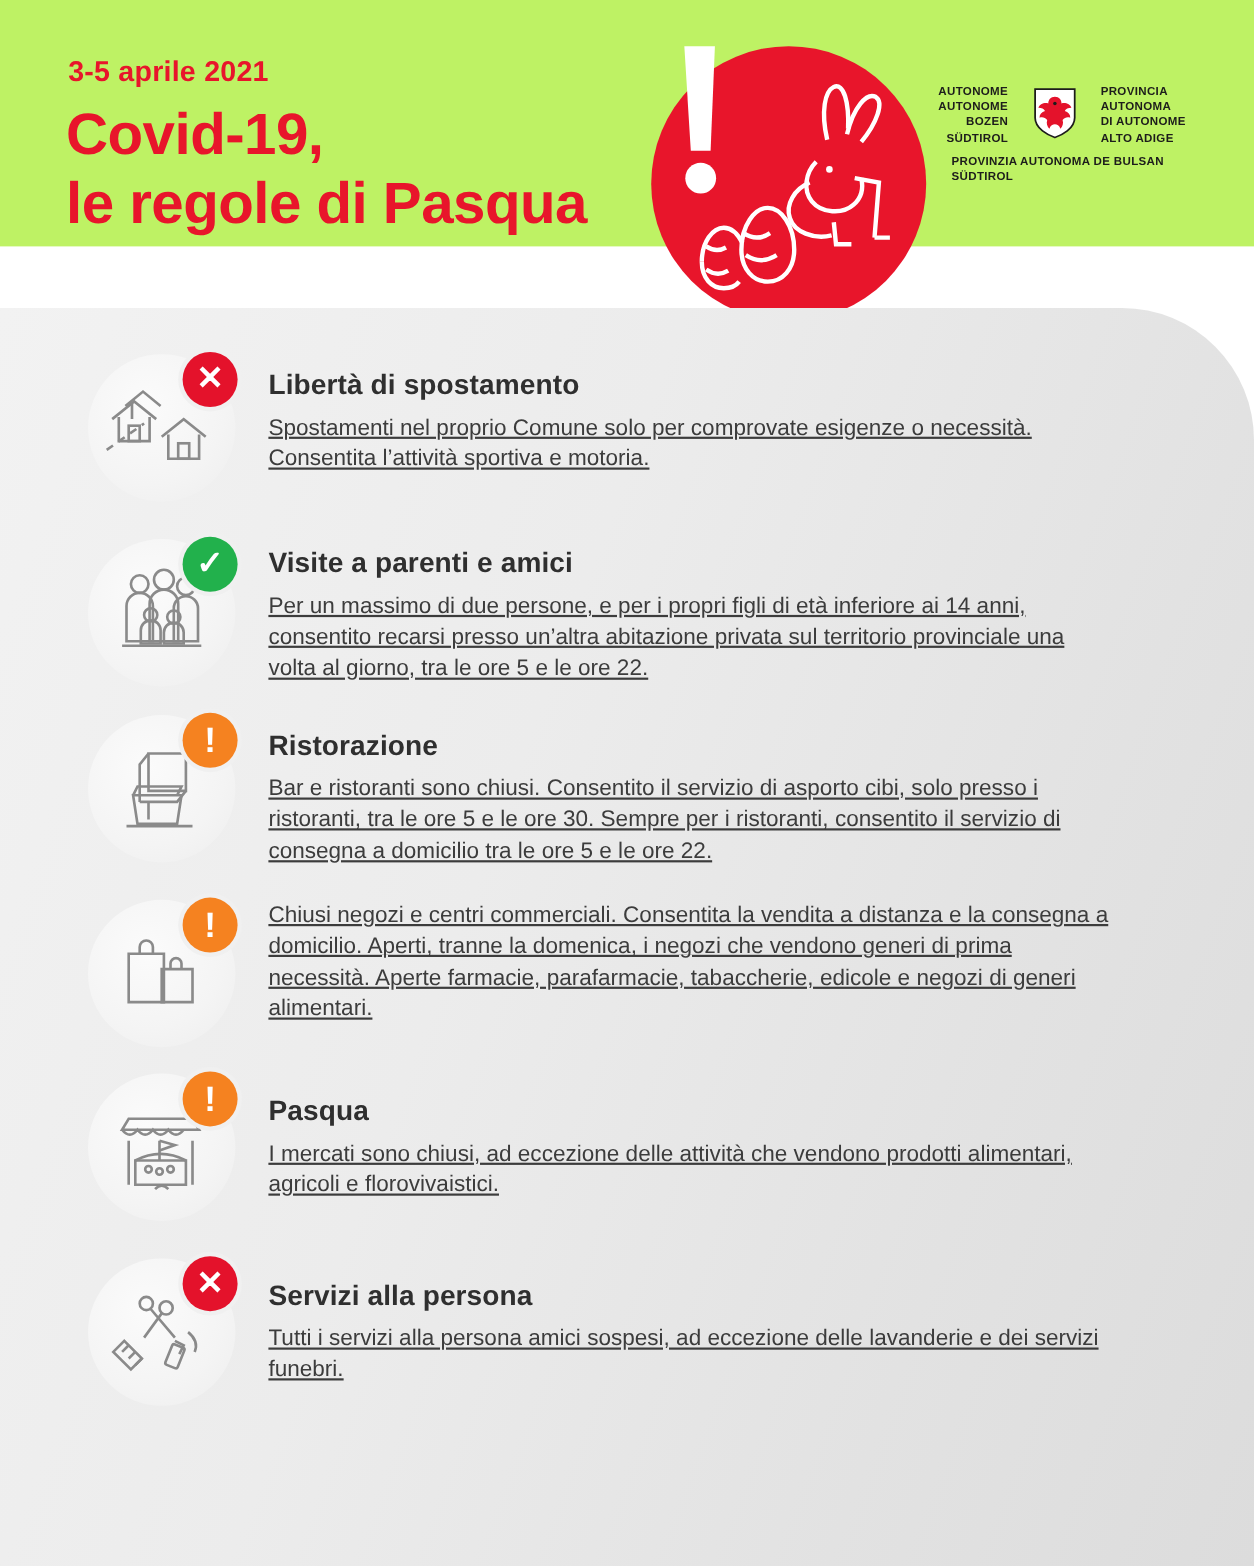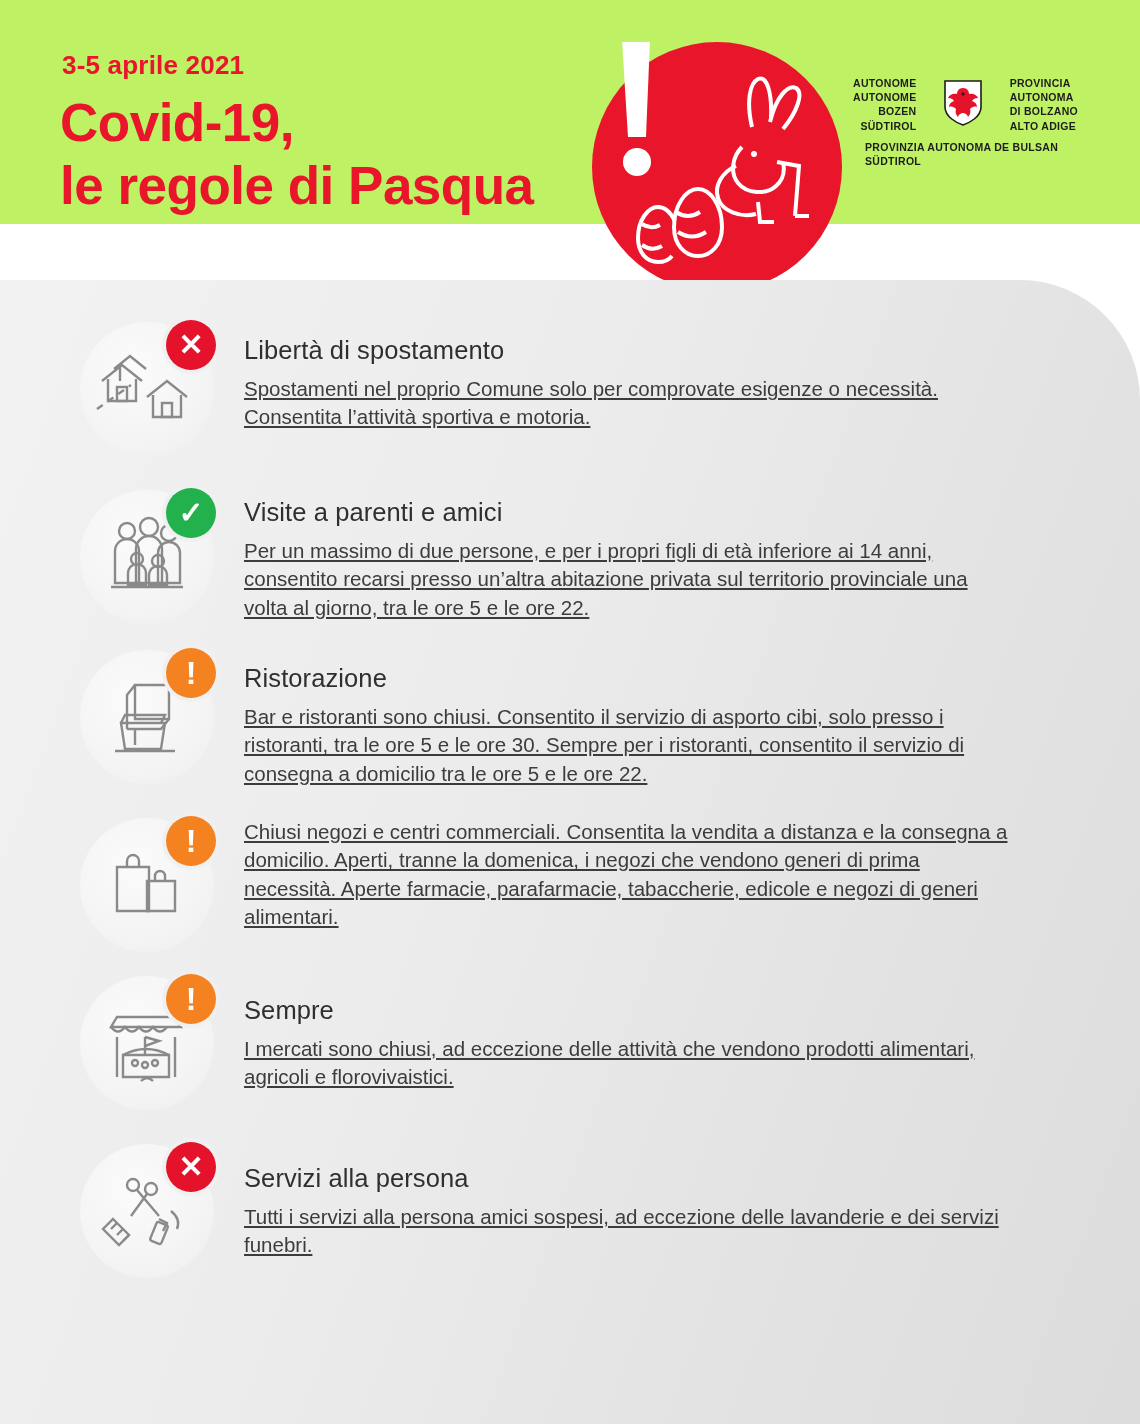--- a/index.html
+++ b/index.html
@@ -153,21 +153,21 @@
   }
   .badge.orange .glyph { font-size: 32px; }
 
   .rule-text {
     padding-left: 22px;
     padding-top: 26px;
     max-width: 790px;
   }
   .rule-title {
     font-size: 25.5px;
-    font-weight: normal;
+    font-weight: bold;
     color: #2f2f2f;
     margin-bottom: 10px;
     letter-spacing: .1px;
   }
   .rule-desc {
     font-size: 20.5px;
     line-height: 1.38;
     color: #3c3c3c;
     text-decoration: underline;
   }
@@ -233,21 +233,21 @@
       <svg class="shield" viewBox="0 0 40 48">
         <path d="M2 2 h36 v26 c0 10 -12 16 -18 18 c-6 -2 -18 -8 -18 -18 Z" fill="#ffffff" stroke="#1d1d1b" stroke-width="1.6"></path>
         <g fill="#e4122b">
           <path d="M20 9 c4 0 6 3 6 6 c4 -1 8 1 9 4 c-3 0 -5 1 -6 3 c3 1 5 3 5 6 c-3 -1 -5 0 -7 2 c1 3 0 6 -2 8 c-1 -3 -3 -4 -5 -4 c-2 0 -4 1 -5 4 c-2 -2 -3 -5 -2 -8 c-2 -2 -4 -3 -7 -2 c0 -3 2 -5 5 -6 c-1 -2 -3 -3 -6 -3 c1 -3 5 -5 9 -4 c0 -3 2 -6 6 -6 Z"></path>
         </g>
         <circle cx="20" cy="15" r="1.6" fill="#1d1d1b"></circle>
       </svg>
       <div class="logo-col right">
         <div>PROVINCIA</div>
         <div>AUTONOMA</div>
-        <div>DI BOLZANO</div>
+        <div>DI AUTONOME</div>
         <div>ALTO ADIGE</div>
       </div>
     </div>
     <div class="logo-bottom">
       <div>PROVINZIA AUTONOMA DE BULSAN</div>
       <div>SÜDTIROL</div>
     </div>
   </div>
 </div>
 
@@ -374,21 +374,21 @@
                 <circle cx="60" cy="70" r="3"></circle>
               <path d="M46 88 q6 -6 12 0"></path>
             </g>
           </svg>
         </div>
         <div class="badge orange">
           <span class="glyph">!</span>
         </div>
       </div>
       <div class="rule-text">
-        <div class="rule-title">Sempre</div>
+        <div class="rule-title">Pasqua</div>
         <div class="rule-desc">I mercati sono chiusi, ad eccezione delle attività che vendono prodotti alimentari, agricoli e florovivaistici.</div>
       </div>
     </div>
 
     <div class="rule r6">
       <div class="rule-icon-wrap">
         <div class="rule-icon-circle">
           <svg width="100" height="100" viewBox="0 0 100 100">
             <g fill="none" stroke="#8a8a8a" stroke-width="2.4">
               <circle cx="36" cy="24" r="6"></circle>

